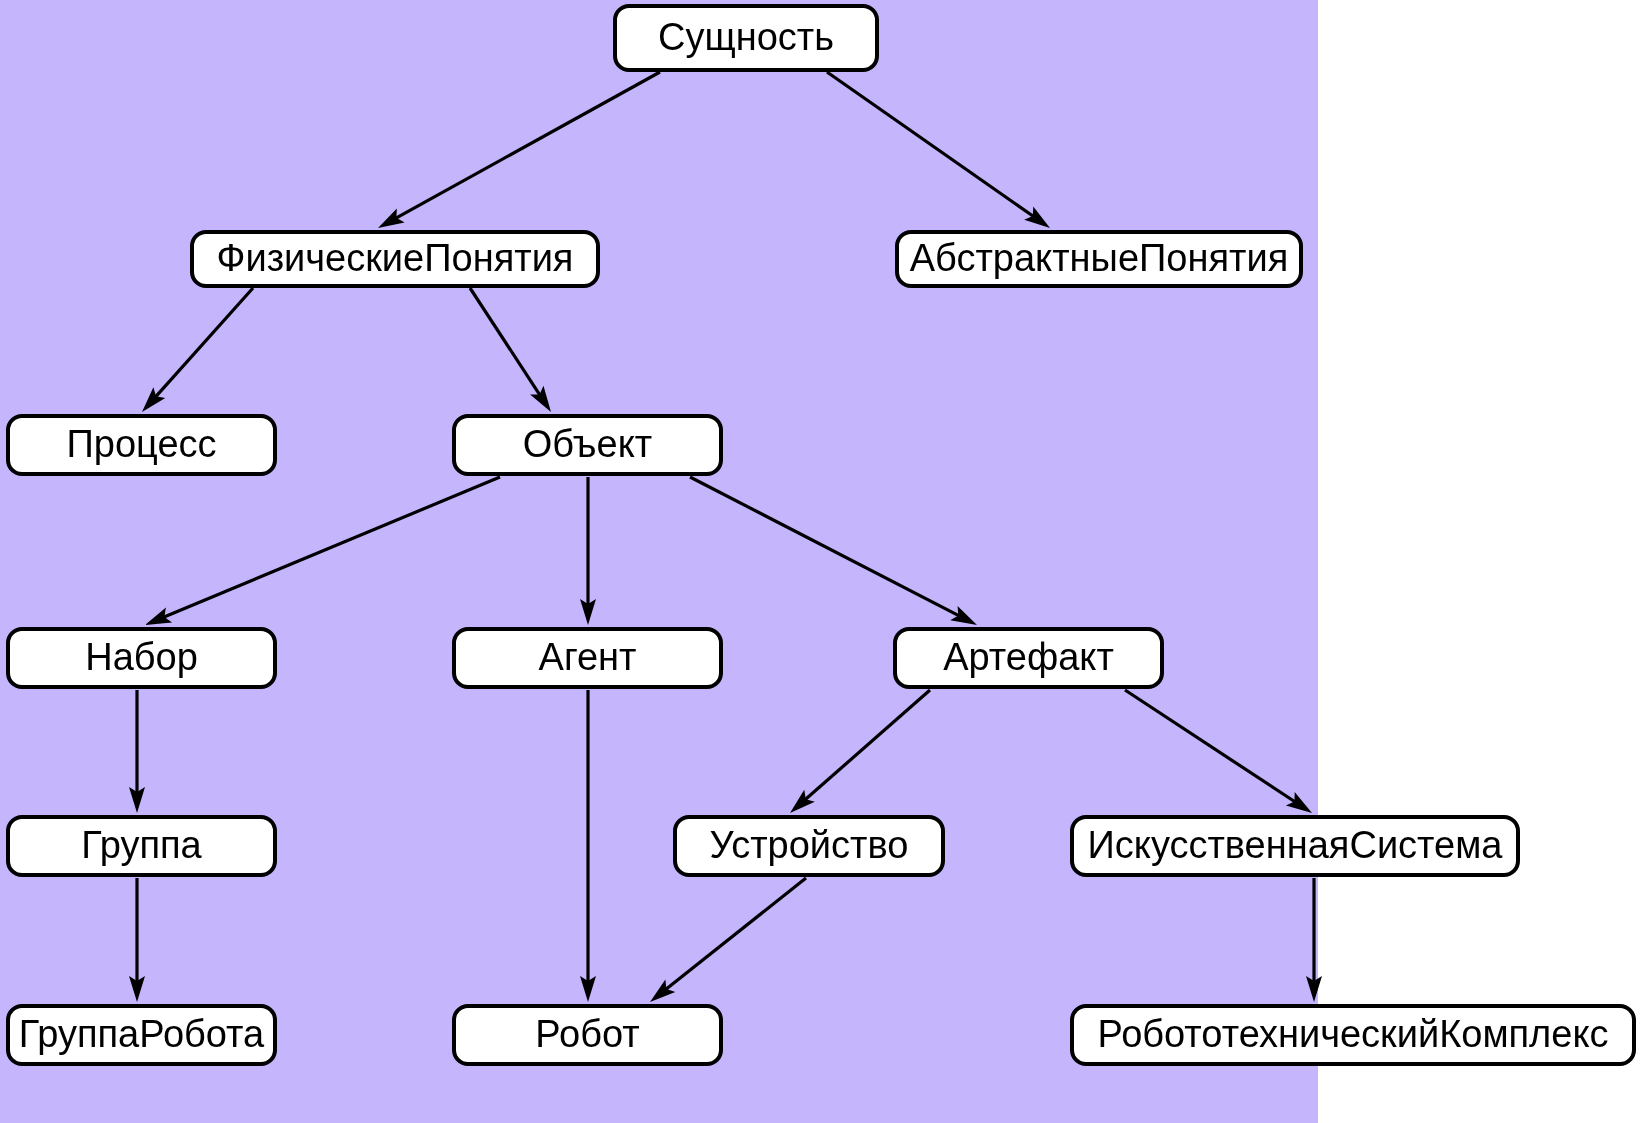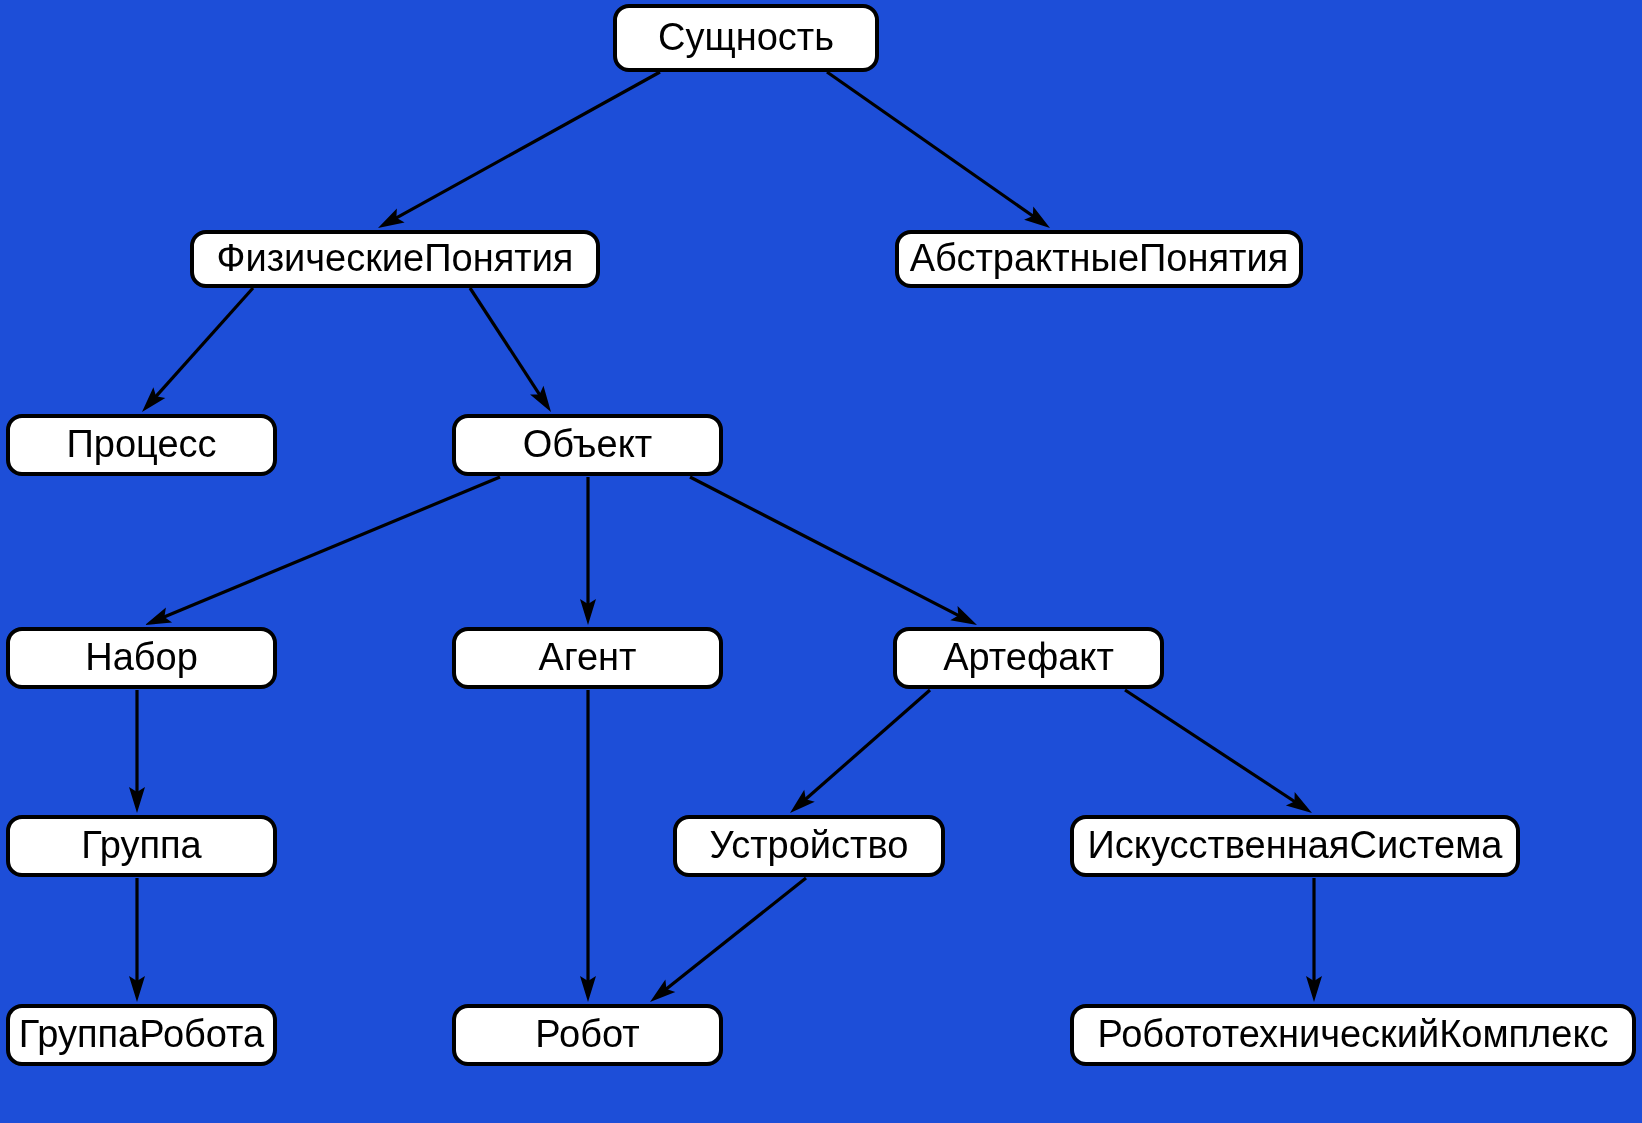--- a/index.html
+++ b/index.html
@@ -8,23 +8,23 @@
     background: #ffffff;
   }
   body {
     width: 1642px;
     height: 1123px;
     overflow: hidden;
     font-family: "Liberation Sans", sans-serif;
   }
   #diagram-root {
     position: relative;
-    width: 1642px;
+    width: 1318px;
     height: 1123px;
-    background: #1d4ed8;
+    background: #c4b5fd;
   }
   svg.diagram-canvas {
     position: absolute;
     left: 0;
     top: 0;
     width: 1642px;
     height: 1123px;
     display: block;
   }
   .node-box {

